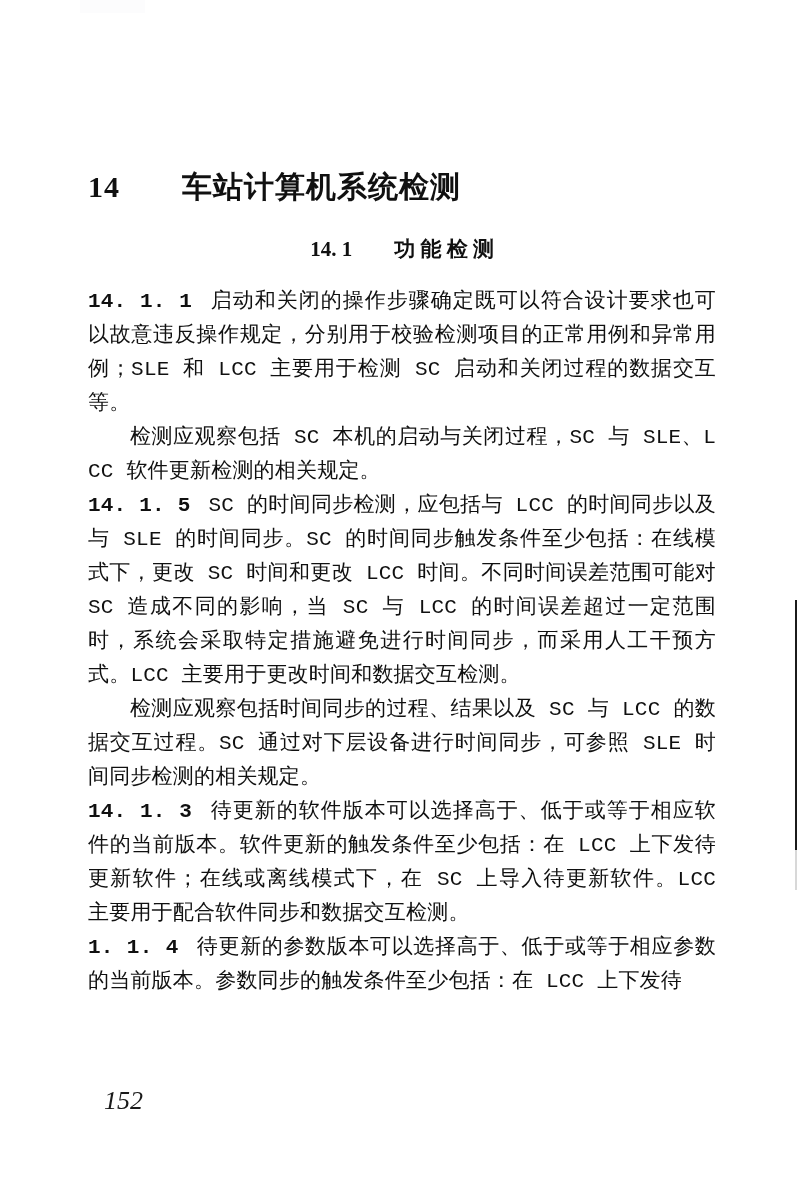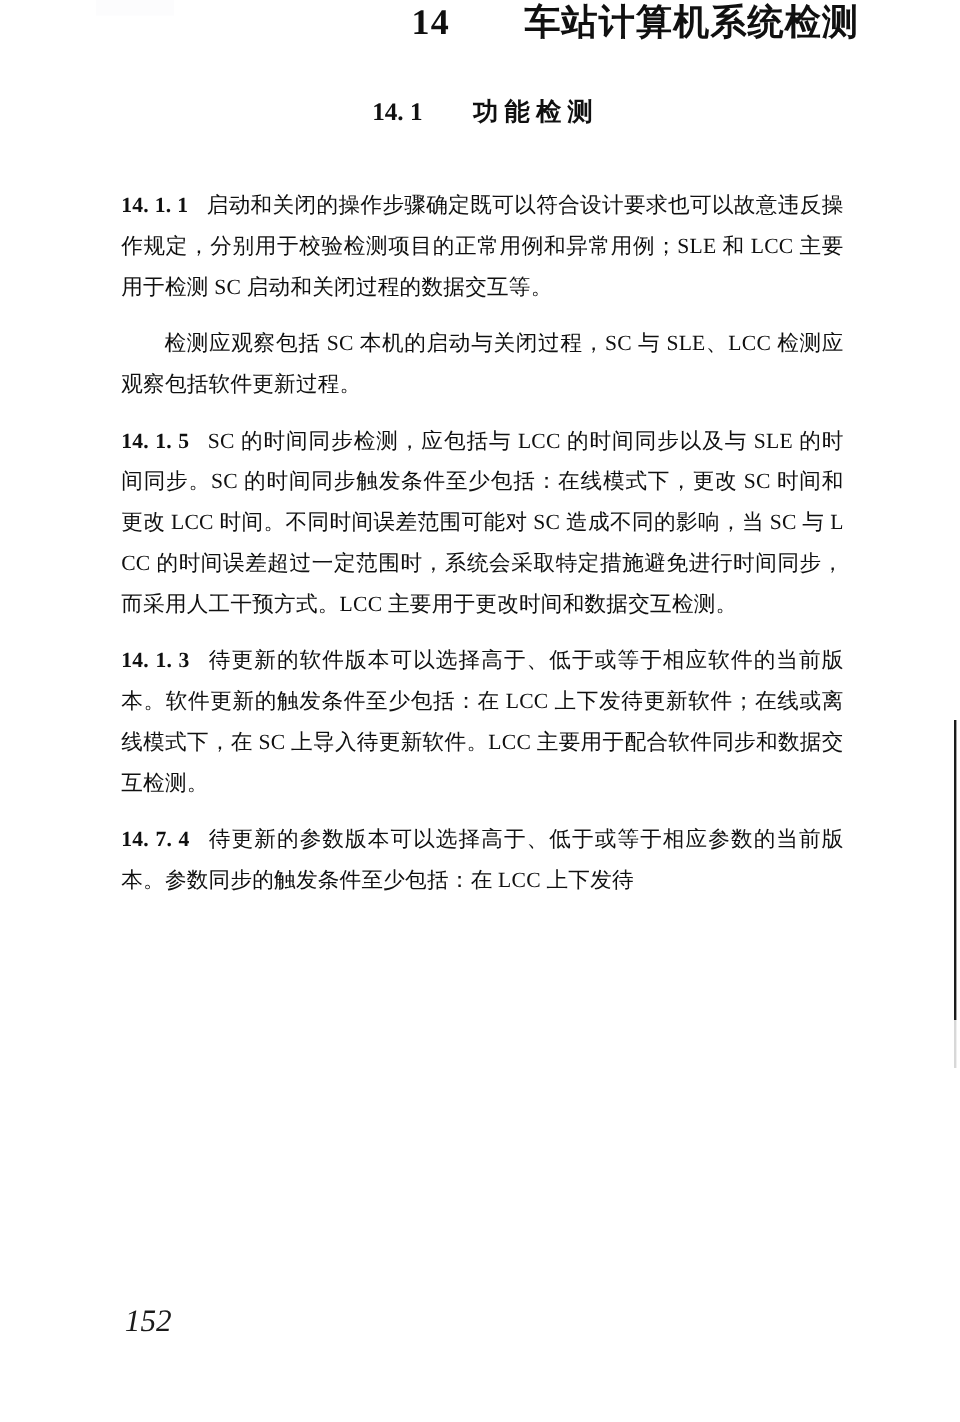--- a/index.html
+++ b/index.html
@@ -46,50 +46,52 @@
 
   .content {
     position: absolute;
     left: 88px;
     top: 0;
     width: 628px;
   }
 
   .chapter-title {
     margin: 0;
-    text-align: right;
+    padding-top: 168px;
+    text-align: left;
     font-size: 30px;
     font-weight: bold;
     letter-spacing: 1px;
     line-height: 1.25;
     white-space: pre;
   }
 
   .section-title {
-    margin: 12px;
+    margin: 0;
     padding-top: 30px;
     text-align: center;
     font-size: 21px;
     font-weight: bold;
     line-height: 1.3;
     white-space: pre;
   }
 
   .body-block {
     padding-top: 22px;
   }
 
   p.para {
-    margin: 13px;
-    font-size: 18px;
+    margin: 0;
+    font-size: 21px;
     line-height: 34px;
     text-align: justify;
     text-justify: inter-ideograph;
     word-break: break-all;
     letter-spacing: 0.2px;
+    font-family: Liberation Mono, monospace;
   }
   p.para.indent {
     text-indent: 2em;
   }
   .num {
     font-weight: bold;
     white-space: nowrap;
   }
   .gap {
     display: inline-block;
@@ -118,28 +120,29 @@
   <div class="content">
 
     <h1 class="chapter-title">14  车站计算机系统检测</h1>
 
     <h2 class="section-title">14. 1  功 能 检 测</h2>
 
     <div class="body-block">
 
       <p class="para"><span class="num">14. 1. 1</span><span class="gap"></span><span>启动和关闭的操作步骤确定既可以符合设计要求也可以故意违反操作规定，分别用于校验检测项目的正常用例和异常用例；SLE 和 LCC 主要用于检测 SC 启动和关闭过程的数据交互等。</span></p>
 
-      <p class="para indent"><span>检测应观察包括 SC 本机的启动与关闭过程，SC 与 SLE、LCC 检测应观察包括软件更新过程。</span></p>
+      <p class="para indent"><span>检测应观察包括 SC 本机的启动与关闭过程，SC 与 SLE、LCC 软件更新检测的相关规定。</span></p>
 
       <p class="para"><span class="num">14. 1. 5</span><span class="gap"></span><span>SC 的时间同步检测，应包括与 LCC 的时间同步以及与 SLE 的时间同步。SC 的时间同步触发条件至少包括：在线模式下，更改 SC 时间和更改 LCC 时间。不同时间误差范围可能对 SC 造成不同的影响，当 SC 与 LCC 的时间误差超过一定范围时，系统会采取特定措施避免进行时间同步，而采用人工干预方式。LCC 主要用于更改时间和数据交互检测。</span></p>
 
+      <p class="para indent"><span>检测应观察包括时间同步的过程、结果以及 SC 与 LCC 的数据交互过程。SC 通过对下层设备进行时间同步，可参照 SLE 时间同步检测的相关规定。</span></p>
 
       <p class="para"><span class="num">14. 1. 3</span><span class="gap"></span><span>待更新的软件版本可以选择高于、低于或等于相应软件的当前版本。软件更新的触发条件至少包括：在 LCC 上下发待更新软件；在线或离线模式下，在 SC 上导入待更新软件。LCC 主要用于配合软件同步和数据交互检测。</span></p>
 
 
-      <p class="para"><span class="num">14. 7. 4</span><span class="gap"></span><span>待更新的参数版本可以选择高于、低于或等于相应参数的当前版本。参数同步的触发条件至少包括：在 LCC 上下发待</span></p>
+      <p class="para"><span class="num">1. 1. 4</span><span class="gap"></span><span>待更新的参数版本可以选择高于、低于或等于相应参数的当前版本。参数同步的触发条件至少包括：在 LCC 上下发待</span></p>
 
     </div>
   </div>
 
   <div class="page-number">152</div>
 
 </div>
 
 </body></html>

